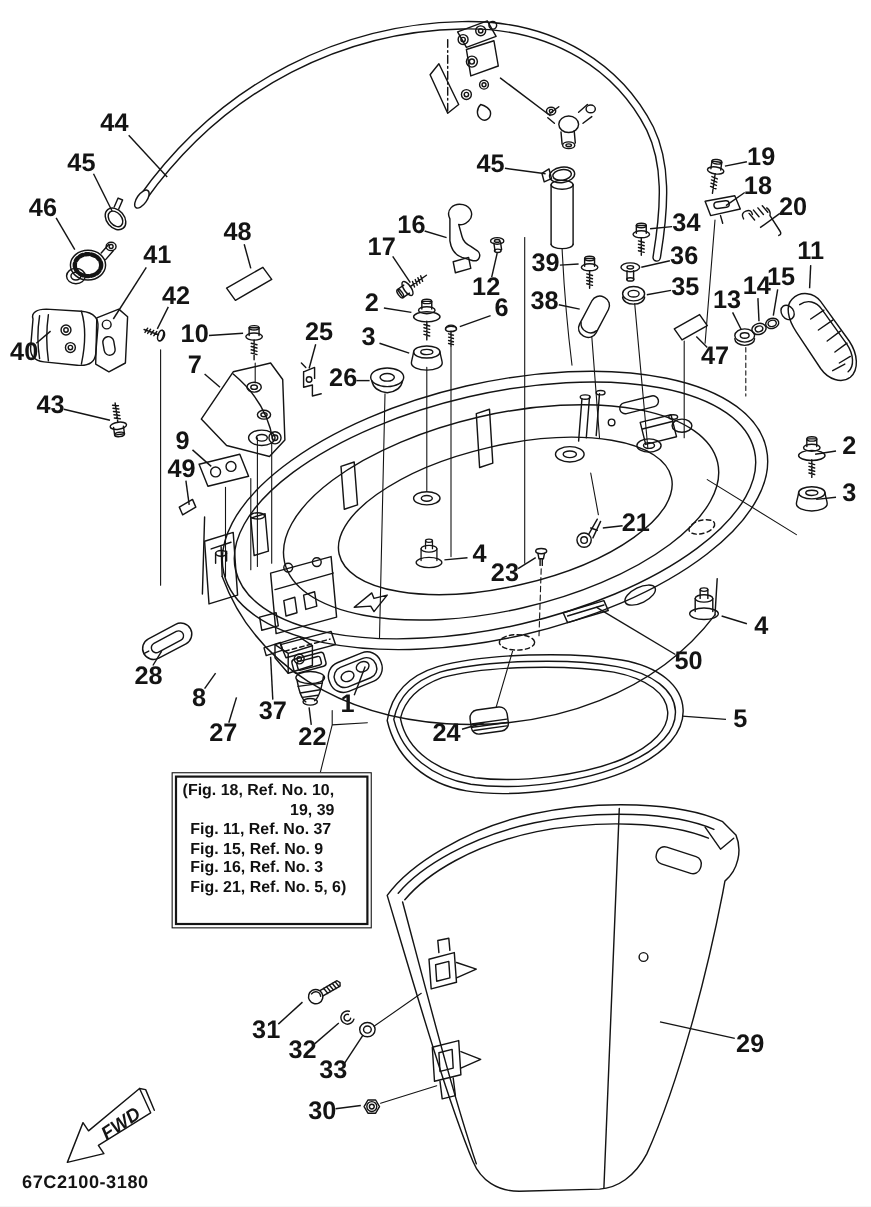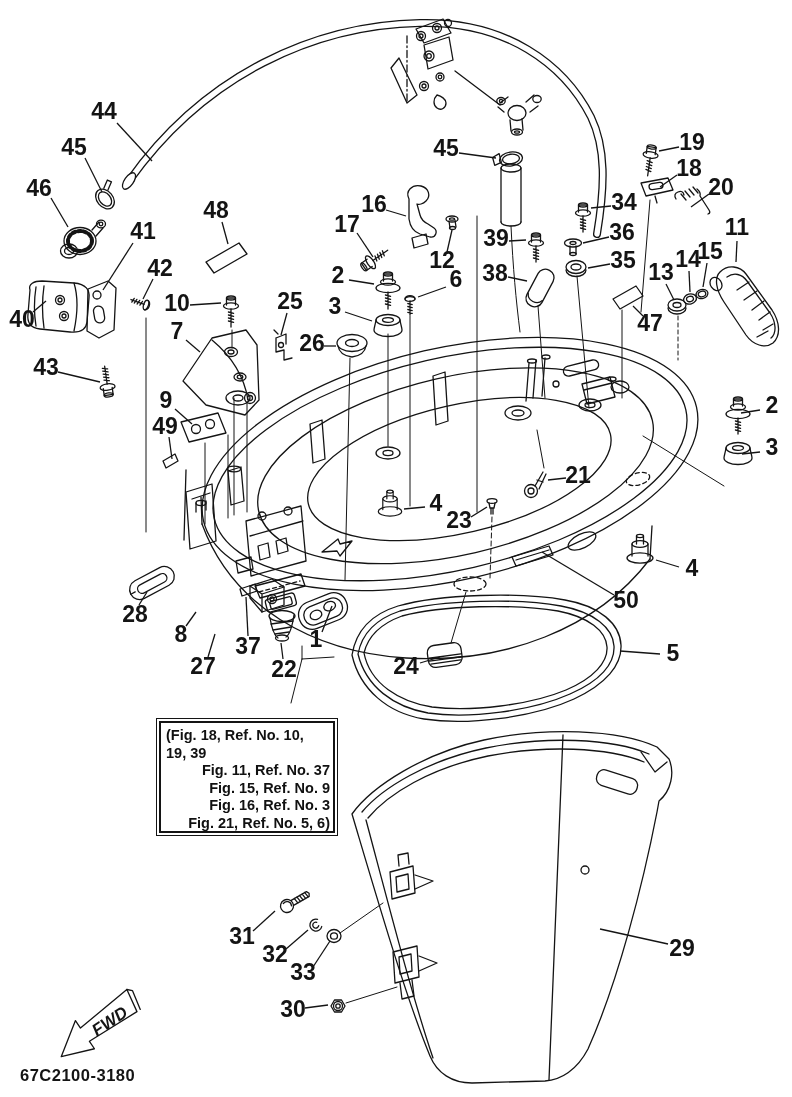--- a/index.html
+++ b/index.html
@@ -1,27 +1,27 @@
 <!DOCTYPE html>
 <html><head>
 <meta charset="utf-8">
 <style>
   html,body{margin:0;padding:0;background:#e8e8e8;}
   #page{position:relative;width:792px;height:1097px;background:#ffffff;overflow:hidden;
         font-family:"Liberation Sans",sans-serif;}
   svg{position:absolute;left:0;top:0;}
   .plabel{font-family:"Liberation Sans",sans-serif;font-size:23px;font-weight:600;fill:#141414;}
   .leader{stroke:#141414;stroke-width:1.3;fill:none;}
-  .notebox{position:absolute;left:156px;top:702px;width:182px;height:118px;
-           border:1.5px solid #141414;padding:2px;background:#fff;box-sizing:border-box;margin-top:16px;}
+  .notebox{position:absolute;left:156px;top:702px;width:182px;height:142px;
+           border:1.5px solid #141414;padding:2px;background:#fff;box-sizing:border-box;}
   .notebox-inner{border:2.5px solid #141414;width:100%;height:100%;box-sizing:border-box;
            padding:4px 3px 0 5px;font-size:14.5px;line-height:17.5px;font-weight:bold;color:#111;}
   .nb-line{white-space:pre;}
-  .nb-right{text-align:left;padding-right:26px;}
-  .nb-indent{padding-left:7px;text-align:right;}
+  .nb-right{text-align:right;padding-right:26px;}
+  .nb-indent{padding-left:7px;}
   .partcode{position:absolute;left:20px;top:1066px;font-size:16.5px;font-weight:600;
            letter-spacing:0.5px;color:#141414;}
 </style>
 </head>
 <body>
 
 <div id="page">
 
 <svg id="art" width="792" height="1097" viewBox="0 0 792 1097">
   <g stroke="#141414" fill="none" stroke-width="1.3" stroke-linejoin="round" stroke-linecap="round">

